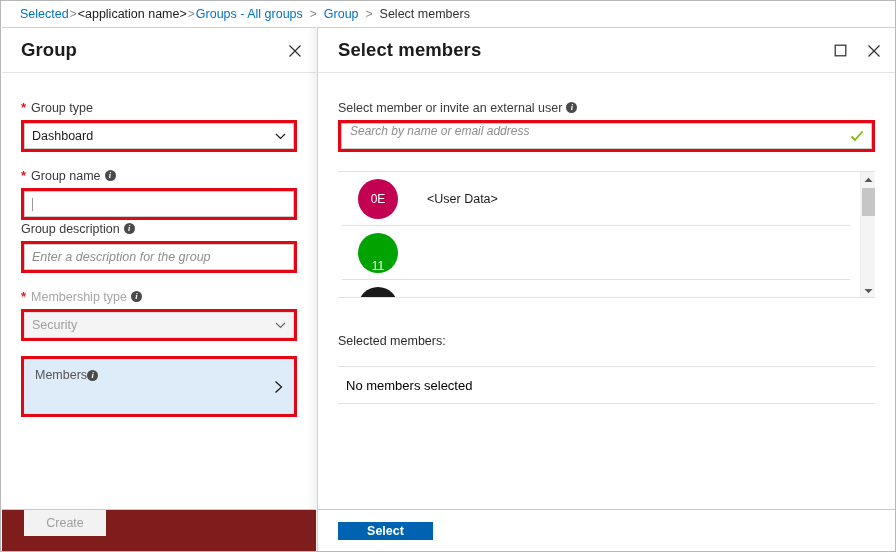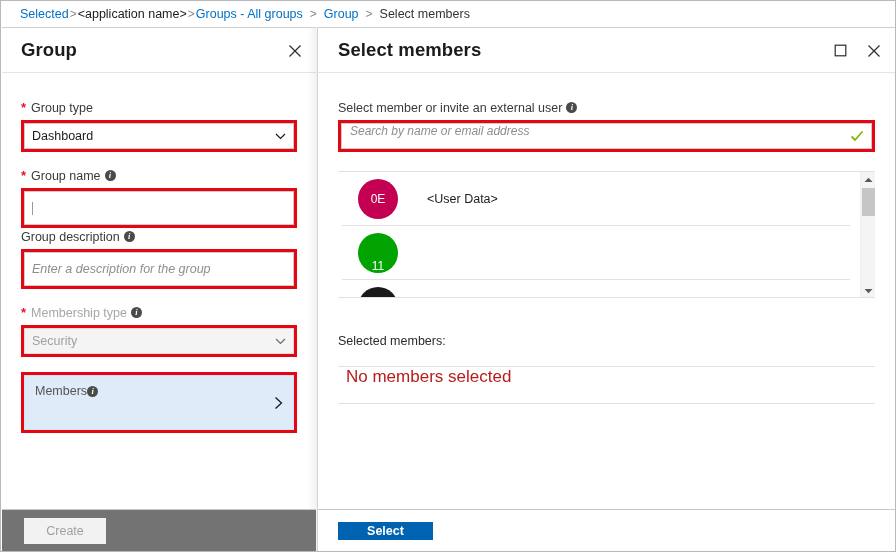--- a/index.html
+++ b/index.html
@@ -123,21 +123,21 @@
     position: absolute; right: 6px; top: 50%;
     transform: translateY(-50%);
     width: 13px; height: 13px;
   }
 
   .txt-box {
     height: 26px;
     background: #ffffff;
     border: 1px solid #cccccc;
     display: flex; align-items: center;
-    padding: 16px 7px;
+    padding: 4px 7px;
     font-size: 12.5px;
     cursor: text;
   }
   .txt-box .ph { color: #8e8e8e; font-style: italic; }
   .caret {
     display: inline-block; width: 1px; height: 13px;
     background: #9a9a9a;
   }
 
   .members-panel {
@@ -235,32 +235,32 @@
 
   .sel-head {
     margin-top: 36px;
     font-size: 12.5px; color: #2b2b2b;
   }
   .sel-list {
     margin-top: 18px;
     border-top: 1px solid #e2e2e2;
     border-bottom: 1px solid #e2e2e2;
     height: 38px;
-    display: flex; 
+    display: flex; align-items: center;
     padding-left: 8px;
-    font-size: 17px; color: #b91c1c;
+    font-size: 13px; color: #000000;
   }
 
   
   .footer-left {
     position: absolute; left: 1px; top: 508px;
     width: 314px; height: 42px;
     border-top: 1px solid #c8c8c8;
-    background: #737373;
-    display: flex; align-items: center;
+    background: #7f1d1d;
+    display: flex; 
     padding-left: 22px;
   }
   .footer-right {
     position: absolute; left: 316px; top: 508px;
     width: 578px; height: 42px;
     border-top: 1px solid #c8c8c8;
     border-left: 1px solid #d2d2d2;
     background: #ffffff;
     display: flex; align-items: center;
     padding-left: 20px;

